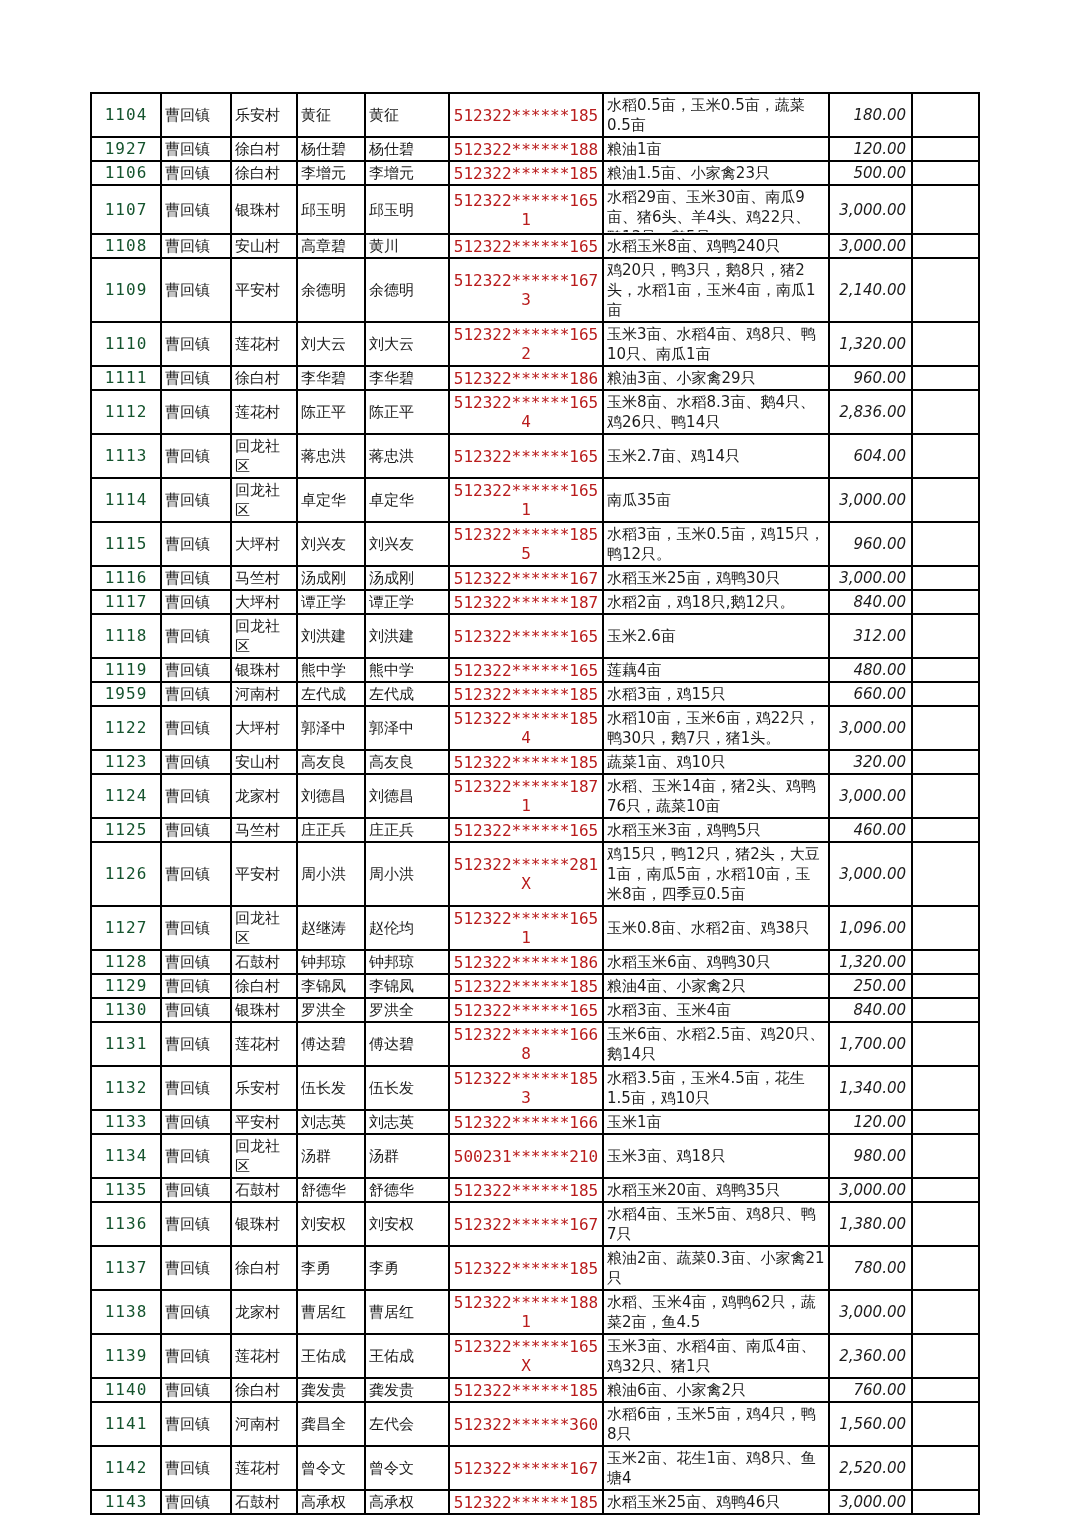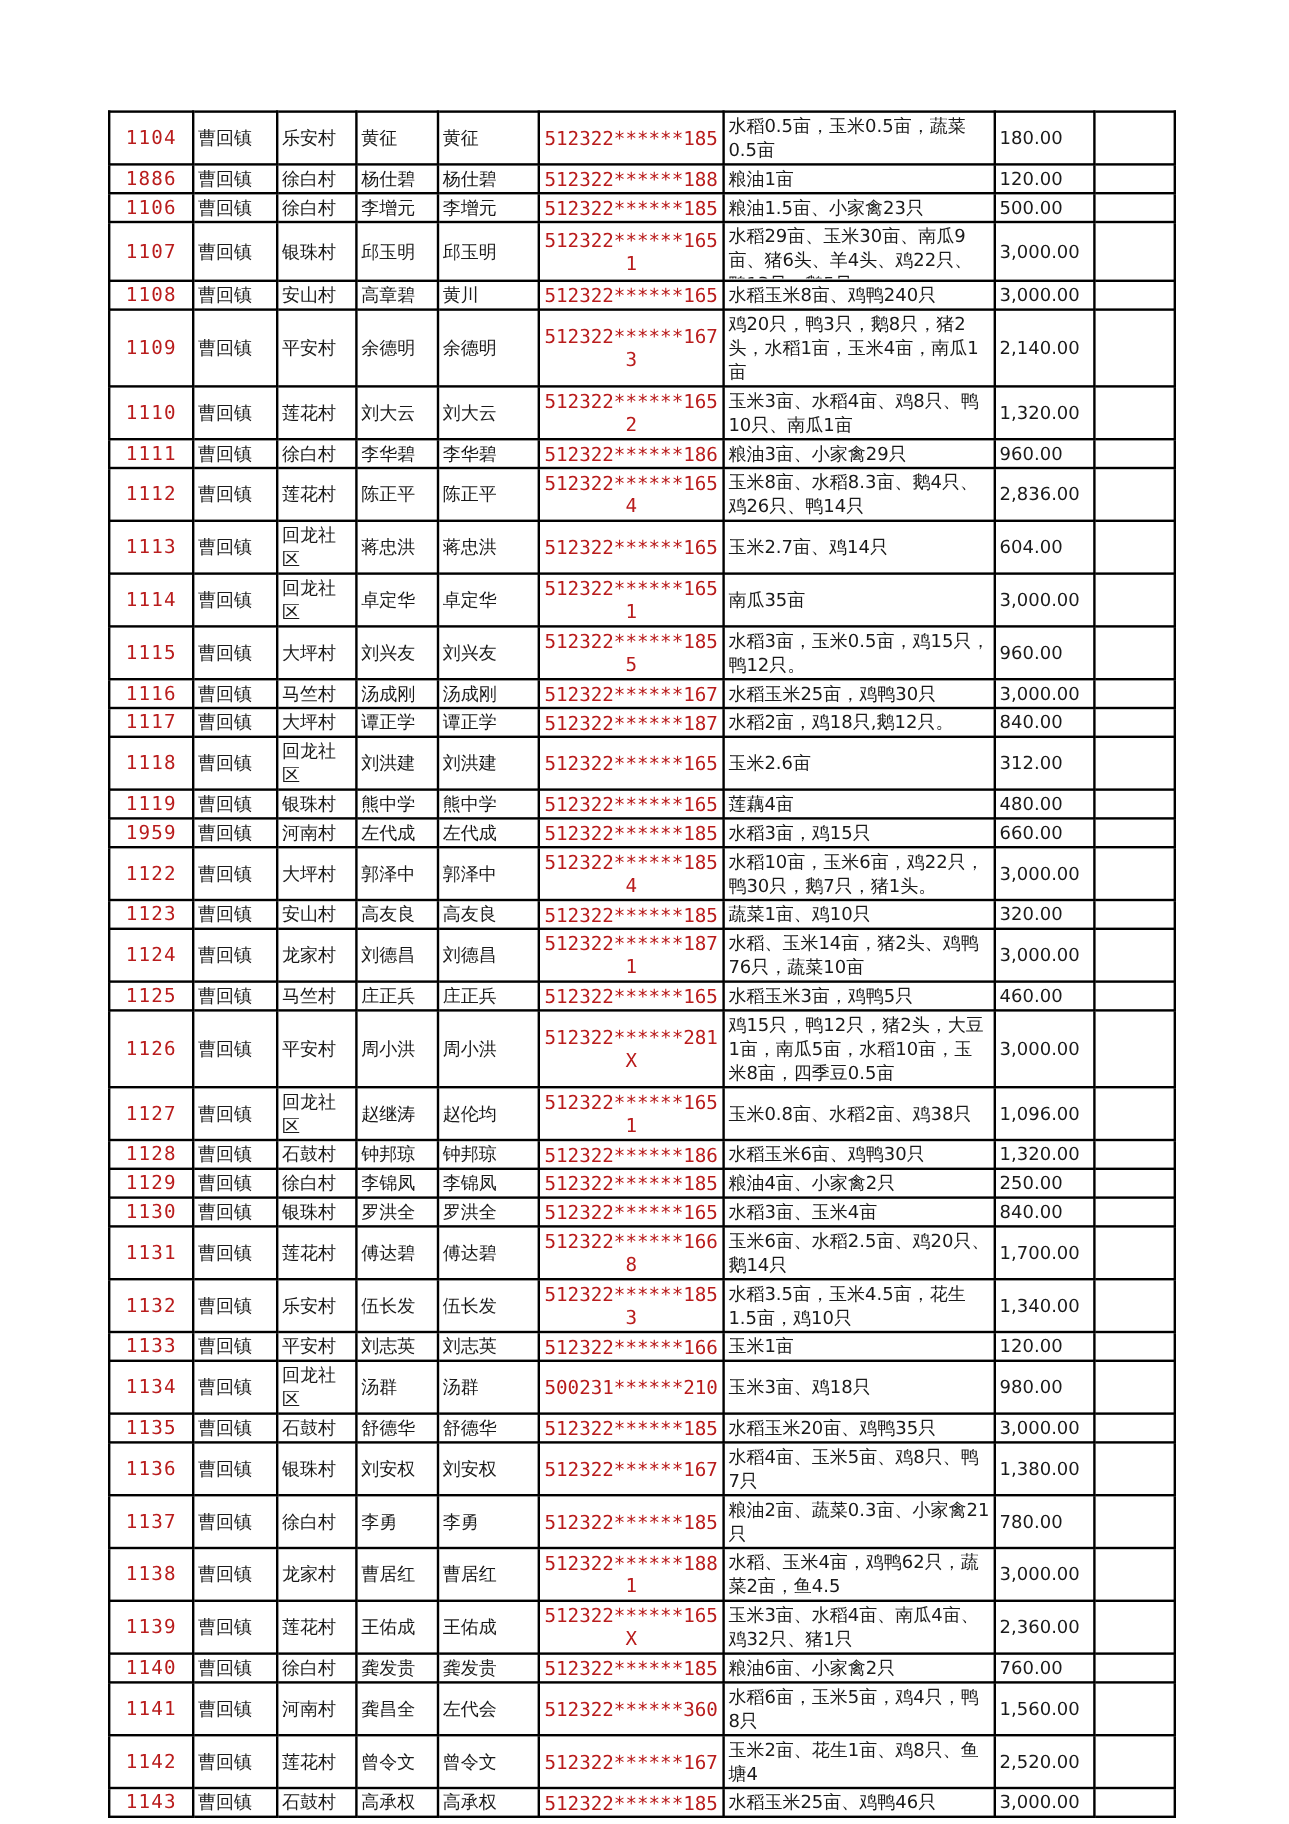--- a/index.html
+++ b/index.html
@@ -1,24 +1,24 @@
 <!DOCTYPE html>
 <html><head>
 <meta charset="utf-8">
 <style>
   html,body{margin:0;padding:0;background:#ffffff;}
   body{width:1074px;height:1520px;position:relative;font-family:"DejaVu Sans",sans-serif;color:#1a1a1a;}
   .sheet{position:absolute;left:90px;top:92px;}
   table{border-collapse:collapse;table-layout:fixed;width:888px;background:#ffffff;}
   td{border:2px solid #000;vertical-align:middle;padding:1px 3px;font-size:15px;line-height:20px;overflow:hidden;word-wrap:break-word;}
-  td.seq{text-align:center;color:#b91c1c;font-family:"DejaVu Sans Mono",monospace;font-size:16px;letter-spacing:1px;}
+  td.seq{text-align:center;color:#14532d;font-family:"DejaVu Sans Mono",monospace;font-size:16px;letter-spacing:1px;}
   td.town,td.village,td.name1,td.name2{text-align:left;}
   td.id{text-align:center;color:#b91c1c;font-family:"DejaVu Sans Mono",monospace;font-size:16px;word-break:break-all;line-height:19px;padding:1px 1px;}
   td.desc{text-align:left;margin-left:47px;}
-  td.amount{padding-right:5px;font-size:15px;}
+  td.amount{text-align:right;padding-right:5px;font-size:15px;font-style:italic;}
   td.blank{}
   .clip{display:block;height:45px;overflow:hidden;}
 </style>
 </head>
 <body>
 
 <div class="sheet">
   <table>
     <colgroup>
       <col style="width:70px">
@@ -37,21 +37,21 @@
           <td class="town">曹回镇</td>
           <td class="village">乐安村</td>
           <td class="name1">黄征</td>
           <td class="name2">黄征</td>
           <td class="id">512322******185</td>
           <td class="desc">水稻0.5亩，玉米0.5亩，蔬菜0.5亩</td>
           <td class="amount">180.00</td>
           <td class="blank"></td>
         </tr>
         <tr>
-          <td class="seq">1886</td>
+          <td class="seq">1927</td>
           <td class="town">曹回镇</td>
           <td class="village">徐白村</td>
           <td class="name1">杨仕碧</td>
           <td class="name2">杨仕碧</td>
           <td class="id">512322******188</td>
           <td class="desc">粮油1亩</td>
           <td class="amount">120.00</td>
           <td class="blank"></td>
         </tr>
         <tr>

